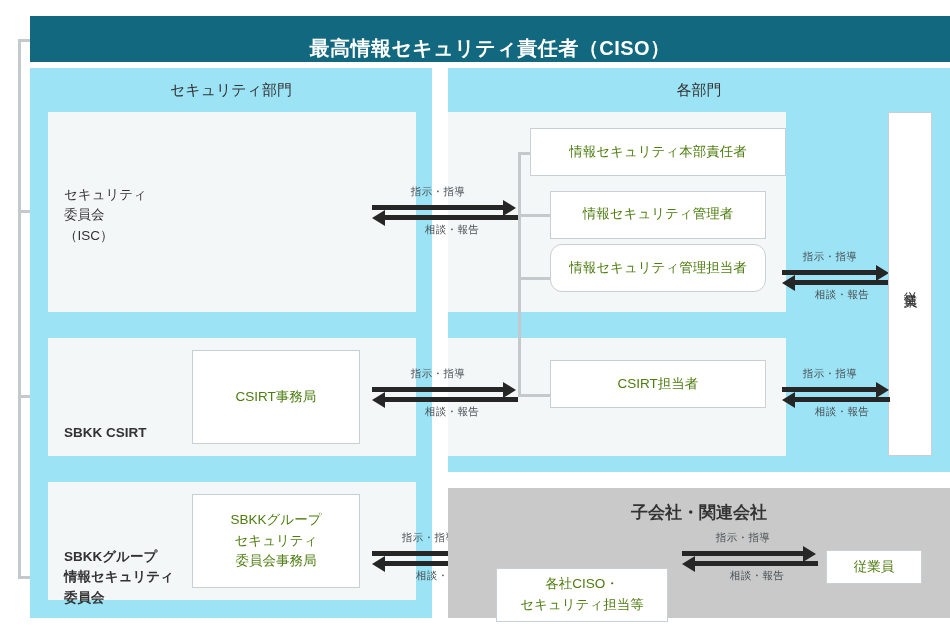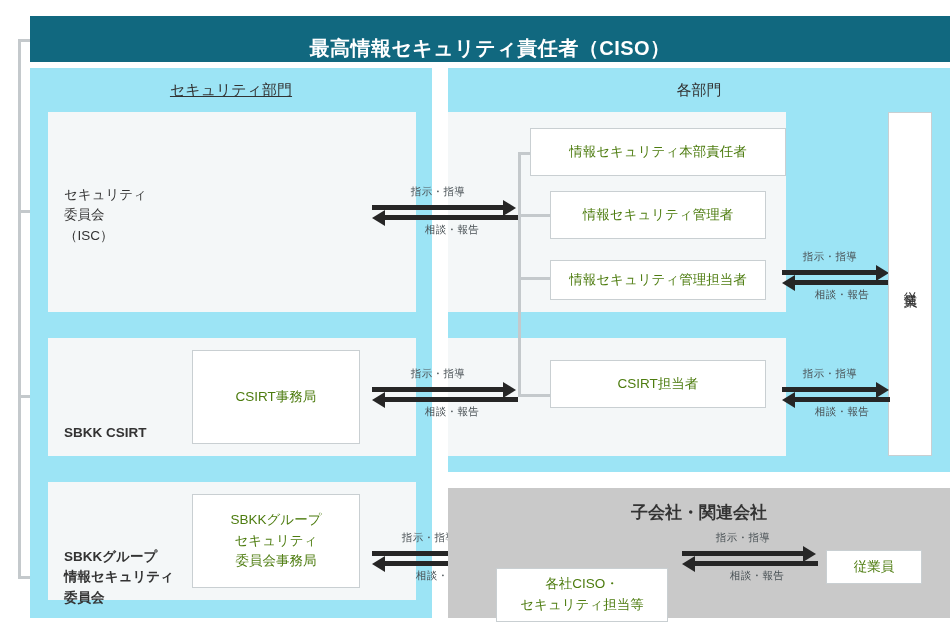--- a/index.html
+++ b/index.html
@@ -31,21 +31,21 @@
   
   .panel-blue{background:#9ce4f5;}
   .panel-left{left:30px;top:68px;width:402px;height:550px;}
   .panel-right{left:448px;top:68px;width:502px;height:404px;}
 
   
   .col-head{
     display:flex;align-items:center;justify-content:center;
     font-size:15px;color:#333333;height:44px;
   }
-  .col-head-left{left:30px;top:68px;width:402px;text-decoration:underline;}
+  .col-head-left{left:30px;top:68px;width:402px;}
   .col-head-right{left:448px;top:68px;width:502px;}
 
   
   .row-inner{background:#f4f7f8;}
   .row-l1{left:48px;top:112px;width:368px;height:200px;}
   .row-l2{left:48px;top:338px;width:368px;height:118px;}
   .row-l3{left:48px;top:482px;width:368px;height:118px;}
   .row-r1{left:448px;top:112px;width:338px;height:200px;}
   .row-r2{left:448px;top:338px;width:338px;height:118px;}
 
@@ -148,22 +148,22 @@
     <div class="arrow-label" style="left:14px;top:38px;width:132px;">相談・報告</div>
   </div>
 
   <div class="conn" style="left:518px;top:152px;width:3px;height:244px;"></div>
   <div class="conn" style="left:518px;top:152px;width:18px;height:3px;"></div>
   <div class="conn" style="left:518px;top:214px;width:38px;height:3px;"></div>
   <div class="conn" style="left:518px;top:277px;width:38px;height:3px;"></div>
   <div class="conn" style="left:518px;top:394px;width:38px;height:3px;"></div>
 
   <div class="abs node" style="left:530px;top:128px;width:256px;height:48px;">情報セキュリティ本部責任者</div>
-  <div class="abs node" style="left:550px;top:191px;width:216px;height:48px;">情報セキュリティ管理者</div>
-  <div class="abs node" style="left:550px;top:260px;width:216px;height:40px;">情報セキュリティ管理担当者</div>
+  <div class="abs node" style="left:550px;top:191px;width:216px;height:48px;font-family:Liberation Mono, monospace;">情報セキュリティ管理者</div>
+  <div class="abs node" style="left:550px;top:244px;width:216px;height:48px;border-radius:12px;">情報セキュリティ管理担当者</div>
 
   <div class="abs arrows" style="left:782px;top:250px;width:108px;height:56px;">
     <div class="arrow-label" style="left:0;top:0;width:96px;">指示・指導</div>
     <div class="arrow-line" style="left:0;top:20px;width:96px;"></div>
     <div class="arrow-head arrow-head-r" style="left:94px;top:14.5px;"></div>
     <div class="arrow-line" style="left:12px;top:30px;width:96px;"></div>
     <div class="arrow-head arrow-head-l" style="left:0;top:24.5px;"></div>
     <div class="arrow-label" style="left:12px;top:38px;width:96px;">相談・報告</div>
   </div>
 

